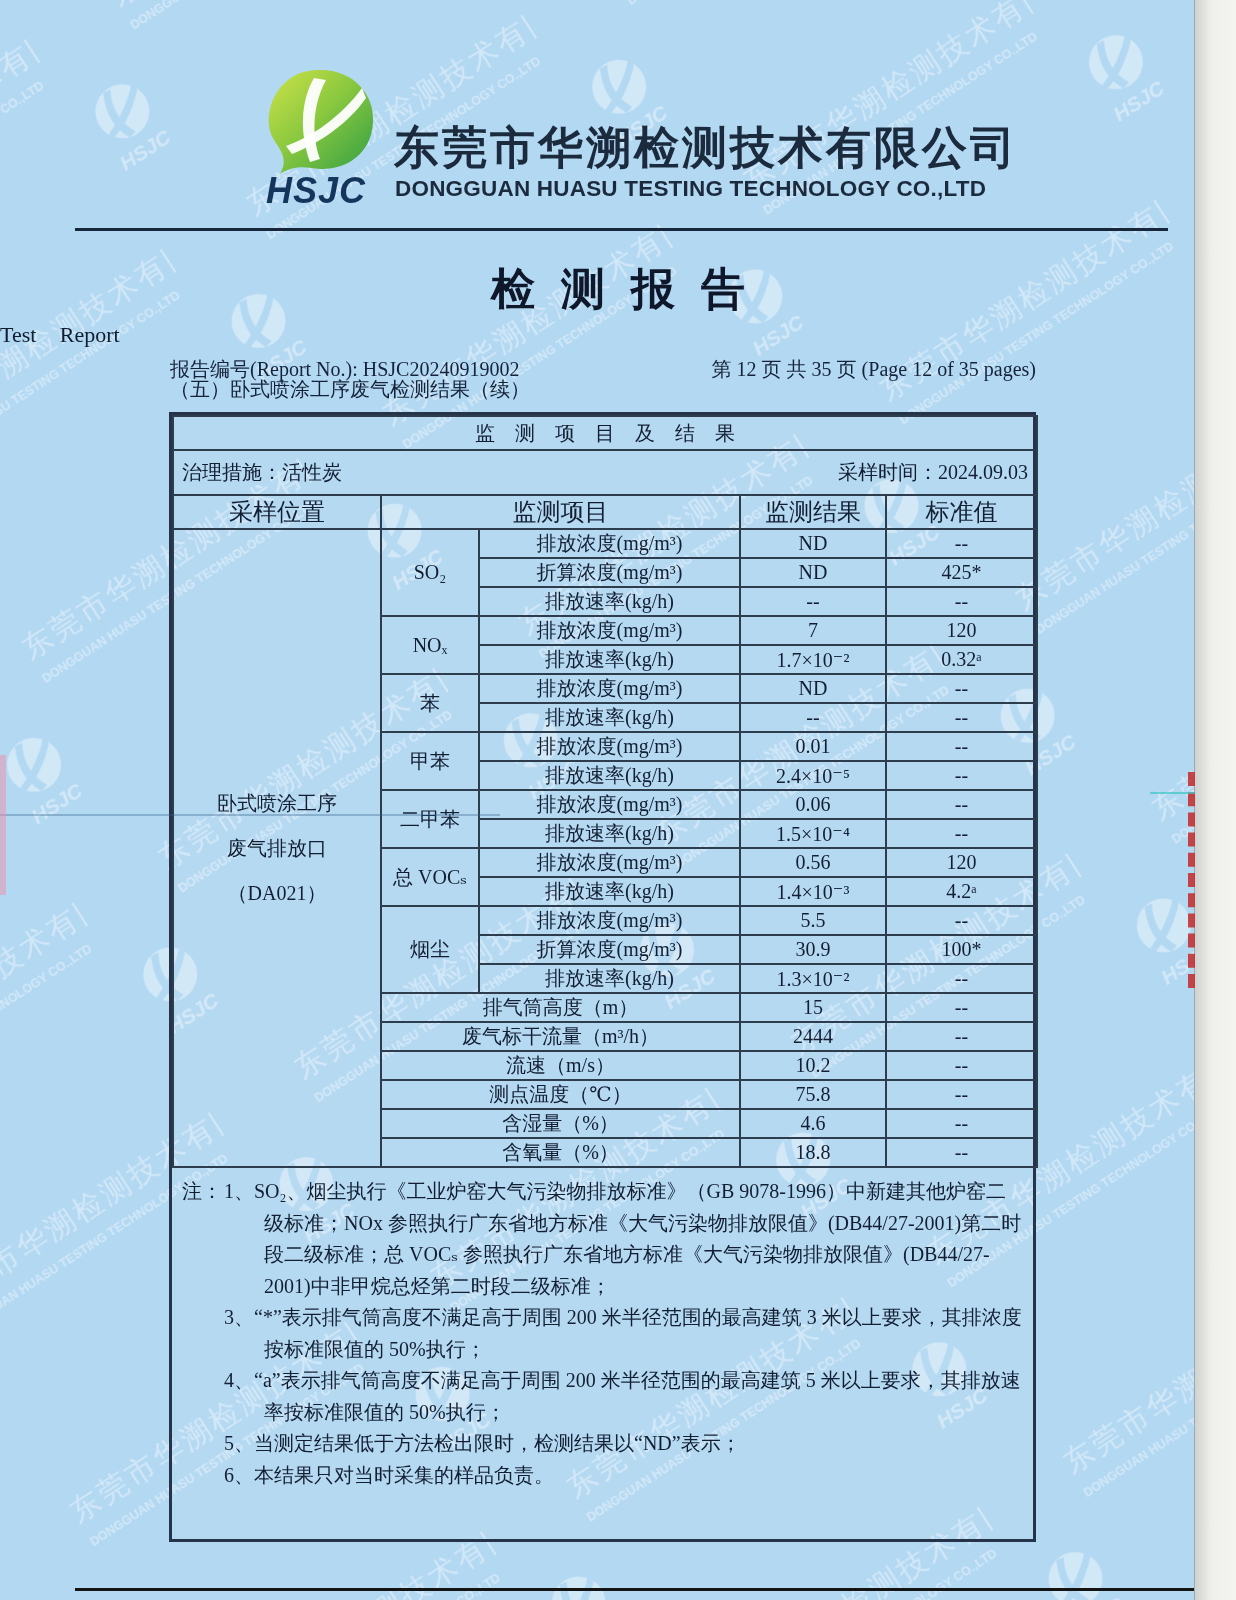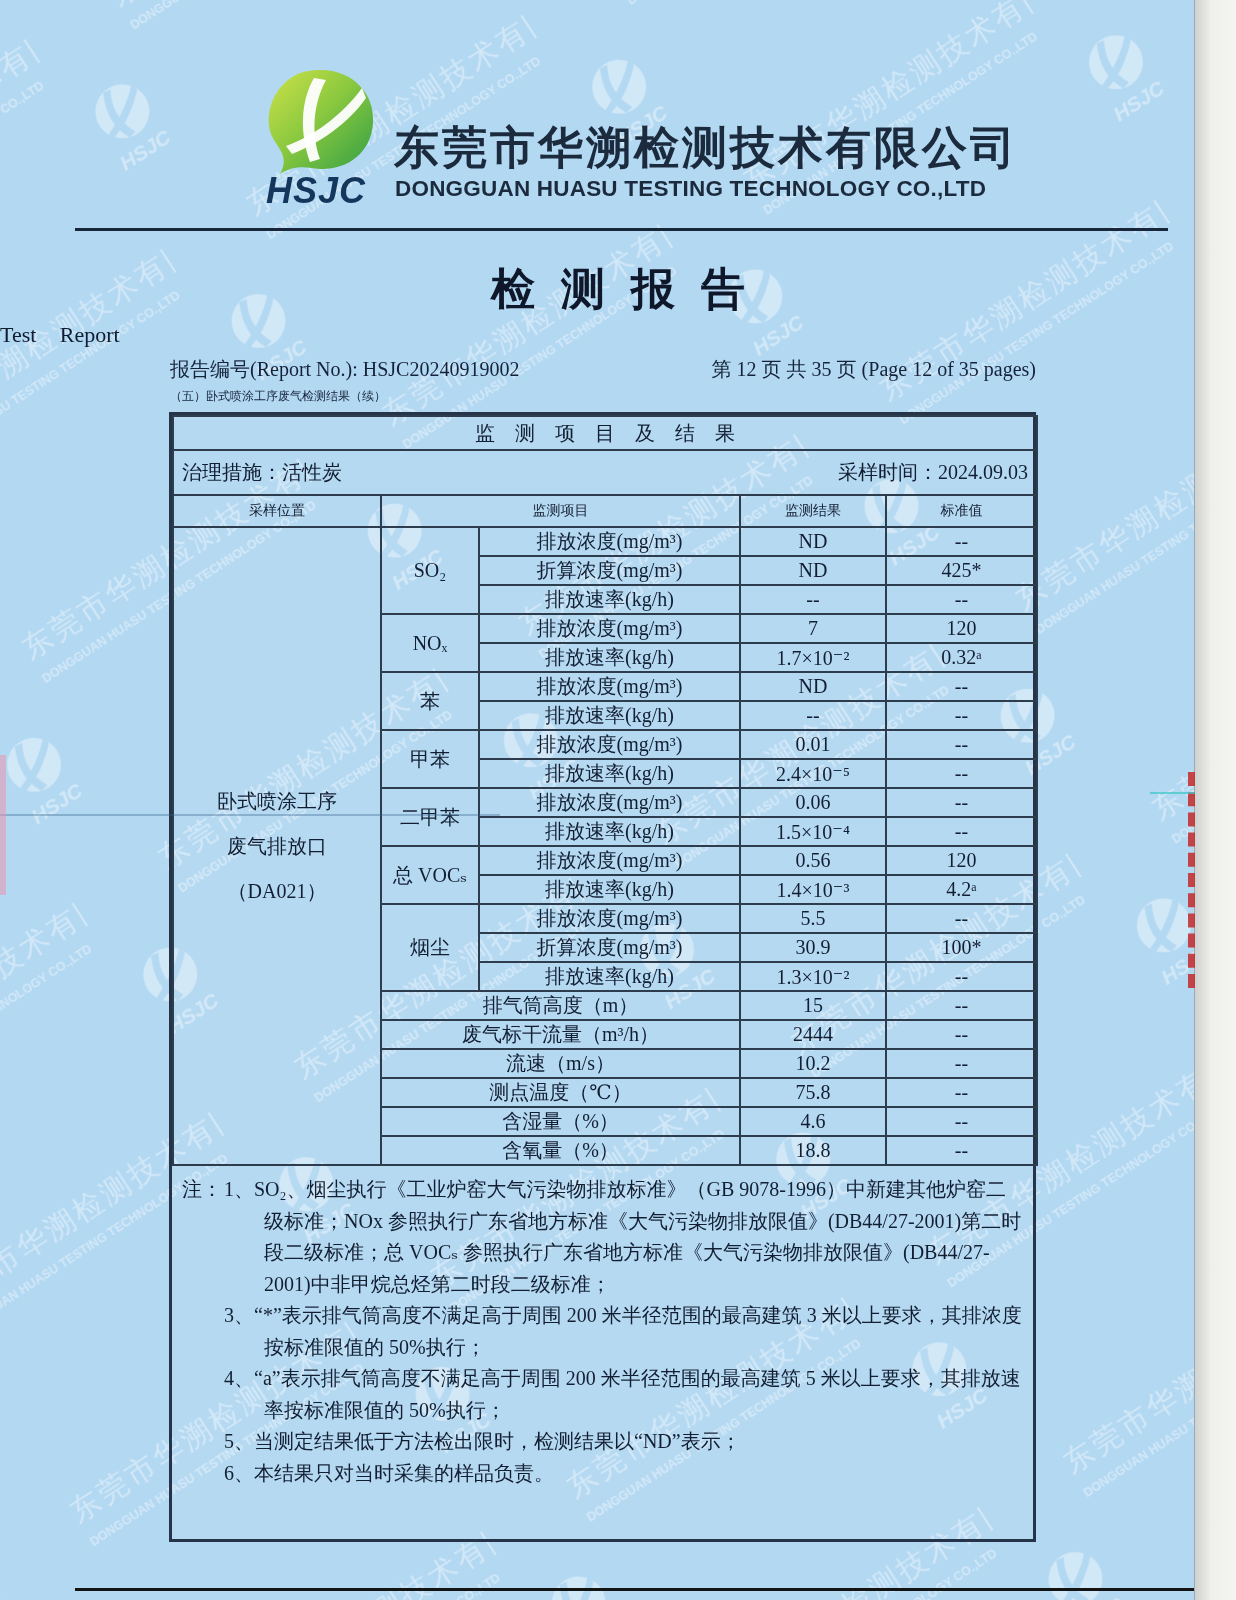--- a/index.html
+++ b/index.html
@@ -49,36 +49,36 @@
 
   .doc-title{
     position:absolute;left:0;top:260px;width:1236px;text-align:center;
     font-size:44px;font-weight:600;letter-spacing:26px;text-indent:26px;color:#0f172a;
   }
   .doc-subtitle{
     position:absolute;left:0;top:322px;width:1236px;
     font-size:22px;word-spacing:18px;color:#101d30;
   }
   .meta-row{position:absolute;left:170px;top:356px;width:866px;display:flex;justify-content:space-between;font-size:20px;}
-  .section-heading{position:absolute;left:170px;top:388px;font-size:12px;}
+  .section-heading{position:absolute;left:170px;top:376px;font-size:20px;}
 
   
   .frame{
     position:absolute;left:169px;top:412px;width:867px;height:1130px;
     border:3px solid #26344a;box-sizing:border-box;background:rgba(255,255,255,0.04);
   }
   table.rpt{border-collapse:collapse;width:100%;table-layout:fixed;}
   table.rpt td{
     border:2px solid #2e3d4e;text-align:center;vertical-align:middle;
     font-size:20px;padding:0 2px;overflow:hidden;color:#121f33;
   }
   td.band-cell{height:32px;font-size:21px;letter-spacing:20px;text-indent:20px;font-weight:500;}
   tr.info td{height:24px;}
   .info-flex{display:flex;justify-content:space-between;padding:8px 6px;font-size:20px;}
-  tr.chead td{height:30px;font-size:14px;}
+  tr.chead td{height:30px;font-size:24px;}
   tr.prow td{height:27px;}
   tr.srow td{height:25px;}
   td.loc div{line-height:45px;font-size:20px;}
   td.grp{font-size:20px;}
   td.val{font-size:19.5px;}
 
   .notes{
     display:flex;align-items:flex-start;height:348px;overflow:hidden;
     padding:8px 10px 0 10px;font-size:20px;line-height:31.5px;color:#121f33;
   }

